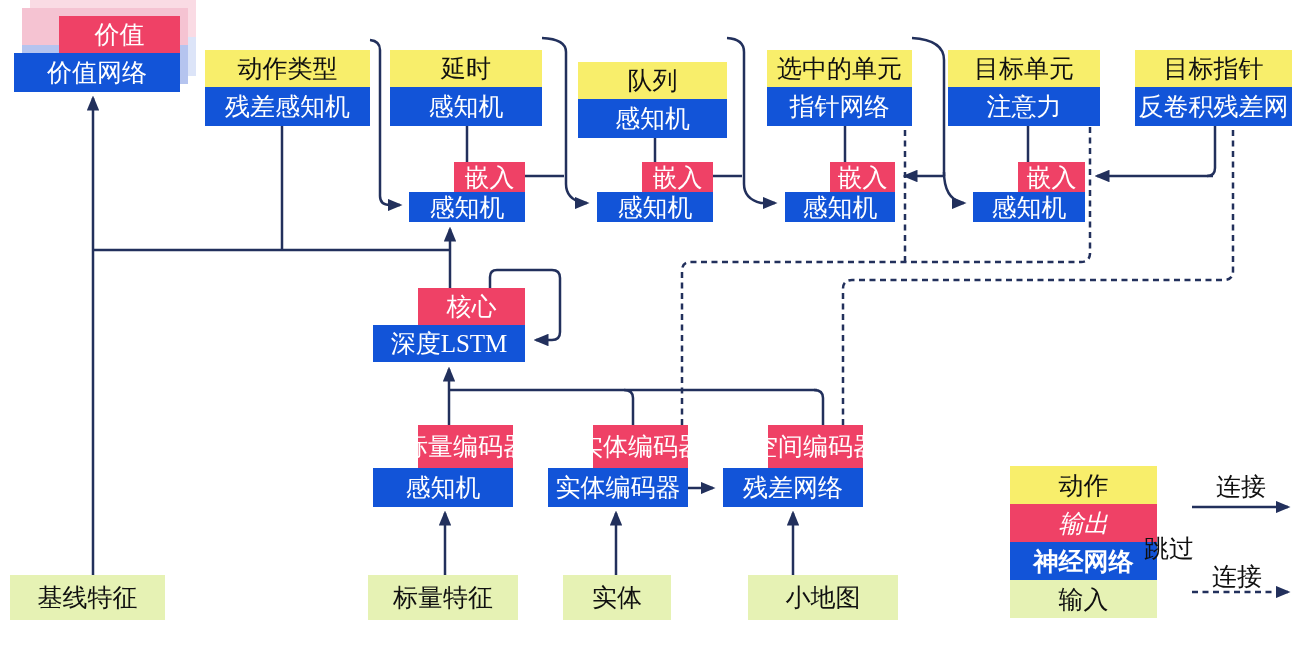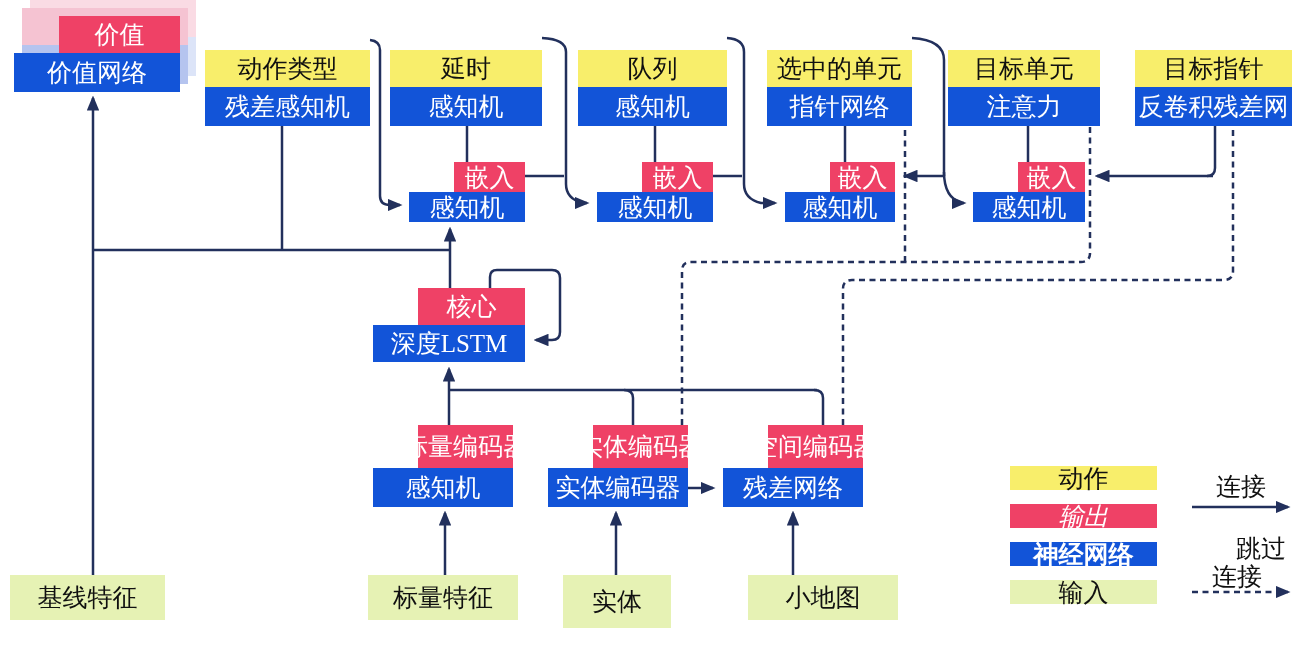--- a/index.html
+++ b/index.html
@@ -15,21 +15,21 @@
   .r-emb .head{height:30px}.r-emb .body{height:30px}
   .r-core .head{height:37px}.r-core .body{height:37px}
   .r-enc .head{height:43px}.r-enc .body{height:39px}
   .ghost{position:absolute;left:0;top:0;width:100%;height:100%;}
   .ghost.g1{transform:translate(8px,-8px);z-index:1;
             background:linear-gradient(to bottom,var(--shadow_pink) 0 48.7%,var(--shadow_blue) 48.7% 100%);}
   .ghost.g2{transform:translate(16px,-16px);z-index:0;
             background:linear-gradient(to bottom,var(--shadow_pink2) 0 48.7%,var(--shadow_blue2) 48.7% 100%);}
   .input-box{position:absolute;background:var(--green);color:#101010;display:flex;
              align-items:center;justify-content:center;font-size:25px;z-index:2;white-space:nowrap;}
-  .swatch{position:absolute;width:147px;height:24px;display:flex;align-items:center;
+  .swatch{position:absolute;width:147px;height:38px;display:flex;align-items:center;
           justify-content:center;font-size:25px;z-index:2;white-space:nowrap;}
   .sw-yellow{background:var(--yellow);color:#101010;}
   .sw-red{background:var(--red);color:#fff;font-style:italic;}
   .sw-blue{background:var(--blue);color:#fff;font-weight:bold;}
   .sw-green{background:var(--green);color:#101010;}
   .legend-label{position:absolute;color:#101010;font-size:25px;z-index:2;white-space:nowrap;}
   #wires{position:absolute;left:0;top:0;z-index:1;}
   #wires path{fill:none;stroke:var(--line);stroke-width:2.5;}
   #wires path.dash{stroke-dasharray:6 4.5;}
 </style>
@@ -105,21 +105,21 @@
     <div class="body">价值网络</div>
   </div>
   <div class="node r-top" style="left:205px;top:16px;width:165px">
     <div class="head yellow">动作类型</div>
     <div class="body">残差感知机</div>
   </div>
   <div class="node r-top" style="left:390px;top:16px;width:152px">
     <div class="head yellow">延时</div>
     <div class="body">感知机</div>
   </div>
-  <div class="node r-top" style="left:578px;top:16px;width:149px">
+  <div class="node r-top" style="left:578px;top:28px;width:149px">
     <div class="head yellow">队列</div>
     <div class="body">感知机</div>
   </div>
   <div class="node r-top" style="left:767px;top:16px;width:145px">
     <div class="head yellow">选中的单元</div>
     <div class="body">指针网络</div>
   </div>
   <div class="node r-top" style="left:948px;top:16px;width:152px">
     <div class="head yellow">目标单元</div>
     <div class="body">注意力</div>
@@ -159,24 +159,24 @@
     <div class="head red">实体编码器</div>
     <div class="body">实体编码器</div>
   </div>
   <div class="node r-enc" style="left:723px;top:425px;width:140px">
     <div class="head red">空间编码器</div>
     <div class="body">残差网络</div>
   </div>
 
   <div class="input-box" style="left:368px;top:575px;width:150px;height:45px">标量特征</div>
   <div class="input-box" style="left:10px;top:575px;width:155px;height:45px">基线特征</div>
-  <div class="input-box" style="left:563px;top:575px;width:108px;height:53px">实体</div>
+  <div class="input-box" style="left:563px;top:575px;width:108px;height:45px">实体</div>
   <div class="input-box" style="left:748px;top:575px;width:150px;height:45px">小地图</div>
 
   <div class="swatch sw-yellow" style="left:1010px;top:466px">动作</div>
   <div class="swatch sw-red" style="left:1010px;top:504px">输出</div>
   <div class="swatch sw-blue" style="left:1010px;top:542px">神经网络</div>
   <div class="swatch sw-green" style="left:1010px;top:580px">输入</div>
   <div class="legend-label" style="left:1216px;top:470px">连接</div>
-  <div class="legend-label" style="left:1236px;top:532px">跳过</div>
+  <div class="legend-label" style="left:1144px;top:532px">跳过</div>
   <div class="legend-label" style="left:1212px;top:560px">连接</div>
 
 </div>
 
 </body></html>

